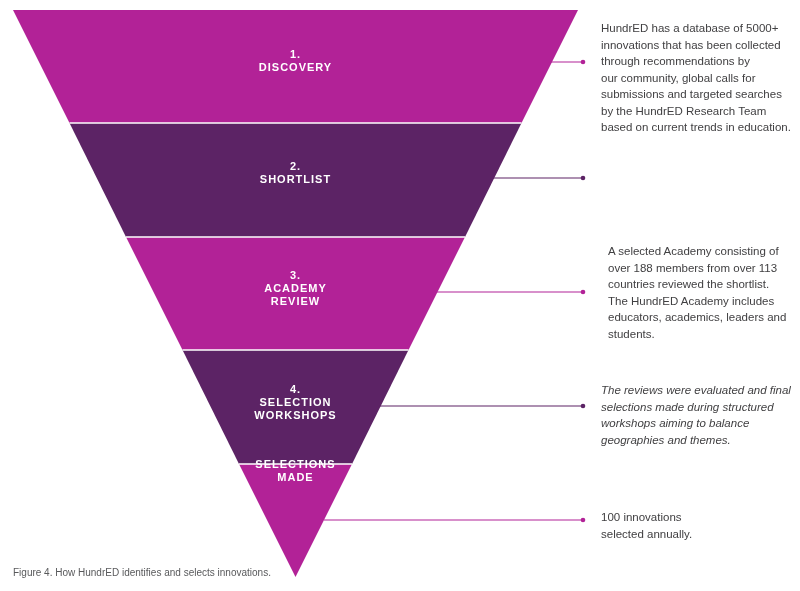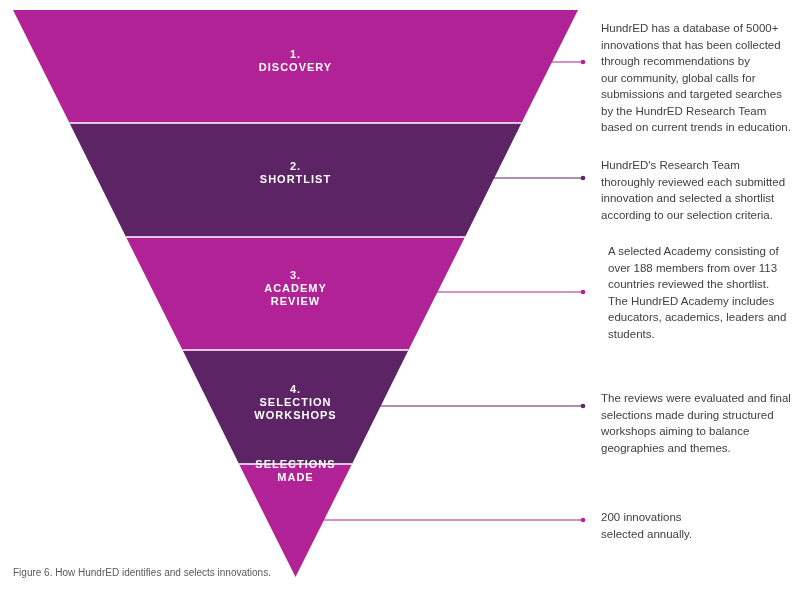--- a/index.html
+++ b/index.html
@@ -43,21 +43,21 @@
     left: 601px;
     width: 200px;
     font-size: 11.5px;
     line-height: 16.5px;
     color: #414042;
     white-space: pre;
   }
   .desc-1 { top: 20px; }
   .desc-2 { top: 157px; }
   .desc-3 { top: 243px; margin-left: 7px; }
-  .desc-4 { top: 390px; }
+  .desc-4 { top: 382px; font-style: italic; }
   .desc-5 { top: 509px; }
   .caption {
     position: absolute;
     left: 13px;
     top: 567px;
     font-size: 10px;
     line-height: 12px;
     color: #58595b;
   }
 </style>
@@ -108,32 +108,28 @@
   <div class="seg-label seg-label-5">SELECTIONS
 MADE</div>
 
   <div class="desc desc-1">HundrED has a database of 5000+
 innovations that has been collected
 through recommendations by
 our community, global calls for
 submissions and targeted searches
 by the HundrED Research Team
 based on current trends in education.</div>
-  <div class="desc desc-2">HundrED's Research Team
-thoroughly reviewed each submitted
-innovation and selected a shortlist
-according to our selection criteria.</div>
   <div class="desc desc-3">A selected Academy consisting of
 over 188 members from over 113
 countries reviewed the shortlist.
 The HundrED Academy includes
 educators, academics, leaders and
 students.</div>
   <div class="desc desc-4">The reviews were evaluated and final
 selections made during structured
 workshops aiming to balance
 geographies and themes.</div>
-  <div class="desc desc-5">200 innovations
+  <div class="desc desc-5">100 innovations
 selected annually.</div>
 
-  <div class="caption">Figure 6. How HundrED identifies and selects innovations.</div>
+  <div class="caption">Figure 4. How HundrED identifies and selects innovations.</div>
 
 </div>
 
 </body></html>

